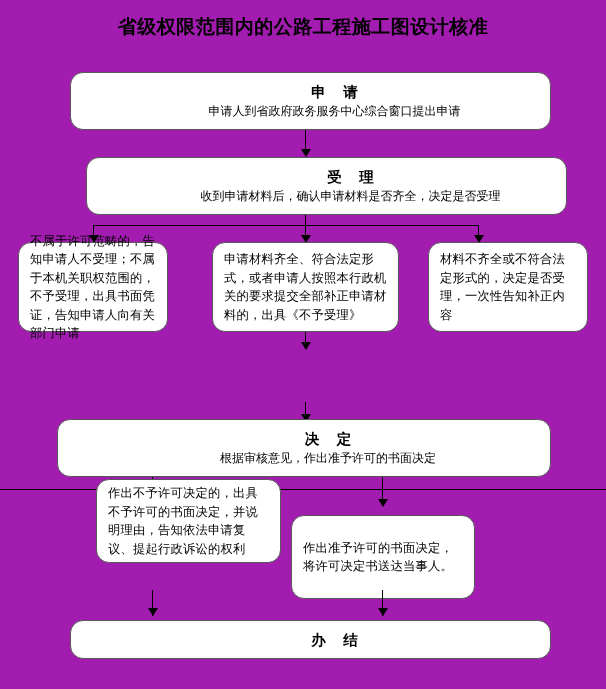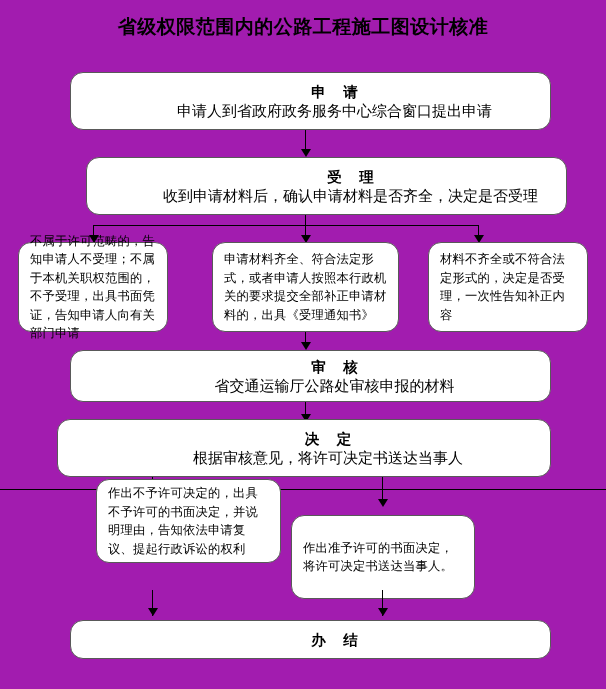--- a/index.html
+++ b/index.html
@@ -50,21 +50,21 @@
   .node .head {
     font-size: 14.5px;
     font-weight: bold;
     letter-spacing: 7px;
     text-indent: 7px;
     line-height: 20px;
     margin-bottom: 1px;
     font-family: "Liberation Serif", "DejaVu Serif", serif;
   }
   .node .body {
-    font-size: 15px;
+    font-size: 12px;
     line-height: 19px;
     text-align: center;
     font-family: "Liberation Serif", "DejaVu Serif", serif;
   }
   .node.detail {
     align-items: flex-start;
     justify-content: center;
     padding: 20px 11px;
   }
   .node.detail .body {
@@ -127,41 +127,37 @@
   <div class="arrowhead" style="left:300.5px; top:235px;"></div>
 
   <div class="vline" style="left:478px; top:225px; height:12px;"></div>
   <div class="arrowhead" style="left:473.5px; top:235px;"></div>
 
   <div class="node detail" style="left:18px; top:242px; width:150px; height:90px;">
     <div class="body">不属于许可范畴的，告知申请人不受理；不属于本机关职权范围的，不予受理，出具书面凭证，告知申请人向有关部门申请</div>
   </div>
 
   <div class="node detail" style="left:212px; top:242px; width:187px; height:90px;">
-    <div class="body">申请材料齐全、符合法定形式，或者申请人按照本行政机关的要求提交全部补正申请材料的，出具《受理通知书》</div>
+    <div class="body">申请材料齐全、符合法定形式，或者申请人按照本行政机关的要求提交全部补正申请材料的，出具《不予受理》</div>
   </div>
 
   <div class="node detail" style="left:428px; top:242px; width:160px; height:90px;">
     <div class="body">材料不齐全或不符合法定形式的，决定是否受理，一次性告知补正内容</div>
   </div>
 
   <div class="vline" style="left:305px; top:332px; height:12px;"></div>
   <div class="arrowhead" style="left:300.5px; top:342px;"></div>
 
-  <div class="node terminal" style="left:70px; top:350px; width:481px; height:52px;">
-    <div class="head">审 核</div>
-    <div class="body">省交通运输厅公路处审核申报的材料</div>
-  </div>
 
   <div class="vline" style="left:305px; top:402px; height:15px;"></div>
   <div class="arrowhead" style="left:300.5px; top:414px;"></div>
 
   <div class="node terminal" style="left:57px; top:419px; width:494px; height:58px;">
     <div class="head">决 定</div>
-    <div class="body">根据审核意见，将许可决定书送达当事人</div>
+    <div class="body">根据审核意见，作出准予许可的书面决定</div>
   </div>
 
   <div class="vline" style="left:152px; top:477px; height:12px;"></div>
   <div class="vline" style="left:382px; top:477px; height:12px;"></div>
   <div class="hline" style="left:0px; top:489px; width:606px;"></div>
 
   <div class="vline" style="left:152px; top:489px; height:12px;"></div>
   <div class="arrowhead" style="left:147.5px; top:499px;"></div>
 
   <div class="vline" style="left:382px; top:489px; height:12px;"></div>

